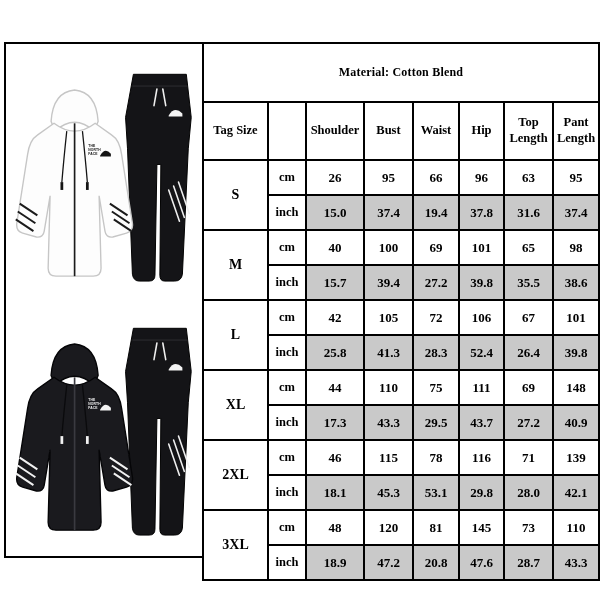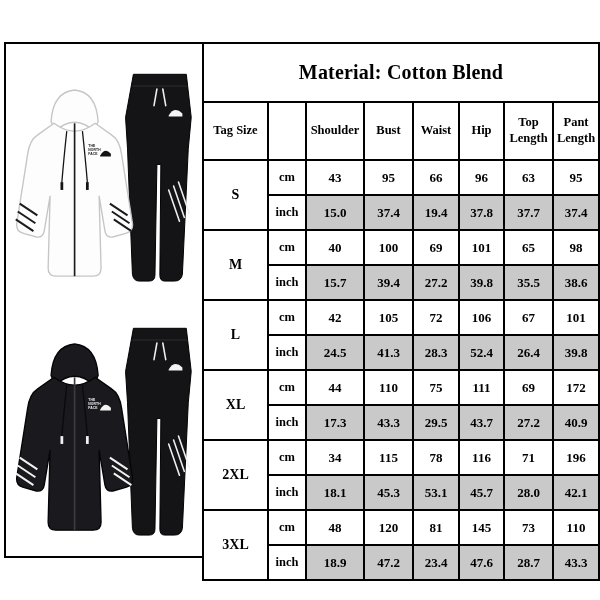--- a/index.html
+++ b/index.html
@@ -41,21 +41,21 @@
   .p-string,.p-stripes{stroke:#efefef;stroke-width:1.6;fill:none;stroke-linecap:round;}
   .p-logo path{fill:#f4f4f4;}
   .h-logo text,.p-logo text{font-family:"Liberation Sans","DejaVu Sans",sans-serif;
       font-weight:bold;font-size:3.4px;letter-spacing:.1px;}
 
   
   table.size-chart{position:absolute;left:202px;top:42px;width:396px;height:516px;
       border-collapse:collapse;table-layout:fixed;background:#fff;}
   .size-chart th,.size-chart td{border:2px solid #000;text-align:center;
       vertical-align:middle;padding:0;font-weight:bold;overflow:hidden;}
-  .size-chart .material{height:57px;font-size:20px;letter-spacing:.2px;}
+  .size-chart .material{height:57px;font-size:12px;letter-spacing:.2px;}
   .size-chart .head th{height:56px;font-size:12.5px;line-height:1.25;}
   .size-chart td{height:33px;font-size:13px;}
   .size-chart td.size{font-size:14px;}
   .size-chart td.unit{font-size:12.5px;}
   .size-chart tr.inch-row td.val{background:#c9c9c9;}
 </style>
 </head>
 <body>
 
 <div class="stage">
@@ -144,34 +144,34 @@
       <th>Bust</th>
       <th>Waist</th>
       <th>Hip</th>
       <th>Top Length</th>
       <th>Pant Length</th>
     </tr>
 
     <tr class="cm-row">
       <td class="size" rowspan="2">S</td>
       <td class="unit">cm</td>
-      <td class="val">43</td>
+      <td class="val">26</td>
       <td class="val">95</td>
       <td class="val">66</td>
       <td class="val">96</td>
       <td class="val">63</td>
       <td class="val">95</td>
     </tr>
     <tr class="inch-row">
       <td class="unit">inch</td>
       <td class="val">15.0</td>
       <td class="val">37.4</td>
       <td class="val">19.4</td>
       <td class="val">37.8</td>
-      <td class="val">37.7</td>
+      <td class="val">31.6</td>
       <td class="val">37.4</td>
     </tr>
 
     <tr class="cm-row">
       <td class="size" rowspan="2">M</td>
       <td class="unit">cm</td>
       <td class="val">40</td>
       <td class="val">100</td>
       <td class="val">69</td>
       <td class="val">101</td>
@@ -193,82 +193,82 @@
       <td class="unit">cm</td>
       <td class="val">42</td>
       <td class="val">105</td>
       <td class="val">72</td>
       <td class="val">106</td>
       <td class="val">67</td>
       <td class="val">101</td>
     </tr>
     <tr class="inch-row">
       <td class="unit">inch</td>
-      <td class="val">24.5</td>
+      <td class="val">25.8</td>
       <td class="val">41.3</td>
       <td class="val">28.3</td>
       <td class="val">52.4</td>
       <td class="val">26.4</td>
       <td class="val">39.8</td>
     </tr>
 
     <tr class="cm-row">
       <td class="size" rowspan="2">XL</td>
       <td class="unit">cm</td>
       <td class="val">44</td>
       <td class="val">110</td>
       <td class="val">75</td>
       <td class="val">111</td>
       <td class="val">69</td>
-      <td class="val">172</td>
+      <td class="val">148</td>
     </tr>
     <tr class="inch-row">
       <td class="unit">inch</td>
       <td class="val">17.3</td>
       <td class="val">43.3</td>
       <td class="val">29.5</td>
       <td class="val">43.7</td>
       <td class="val">27.2</td>
       <td class="val">40.9</td>
     </tr>
 
     <tr class="cm-row">
       <td class="size" rowspan="2">2XL</td>
       <td class="unit">cm</td>
-      <td class="val">34</td>
+      <td class="val">46</td>
       <td class="val">115</td>
       <td class="val">78</td>
       <td class="val">116</td>
       <td class="val">71</td>
-      <td class="val">196</td>
+      <td class="val">139</td>
     </tr>
     <tr class="inch-row">
       <td class="unit">inch</td>
       <td class="val">18.1</td>
       <td class="val">45.3</td>
       <td class="val">53.1</td>
-      <td class="val">45.7</td>
+      <td class="val">29.8</td>
       <td class="val">28.0</td>
       <td class="val">42.1</td>
     </tr>
 
     <tr class="cm-row">
       <td class="size" rowspan="2">3XL</td>
       <td class="unit">cm</td>
       <td class="val">48</td>
       <td class="val">120</td>
       <td class="val">81</td>
       <td class="val">145</td>
       <td class="val">73</td>
       <td class="val">110</td>
     </tr>
     <tr class="inch-row">
       <td class="unit">inch</td>
       <td class="val">18.9</td>
       <td class="val">47.2</td>
-      <td class="val">23.4</td>
+      <td class="val">20.8</td>
       <td class="val">47.6</td>
       <td class="val">28.7</td>
       <td class="val">43.3</td>
     </tr>
     </tbody>
   </table>
 </div>
 
 </body></html>

